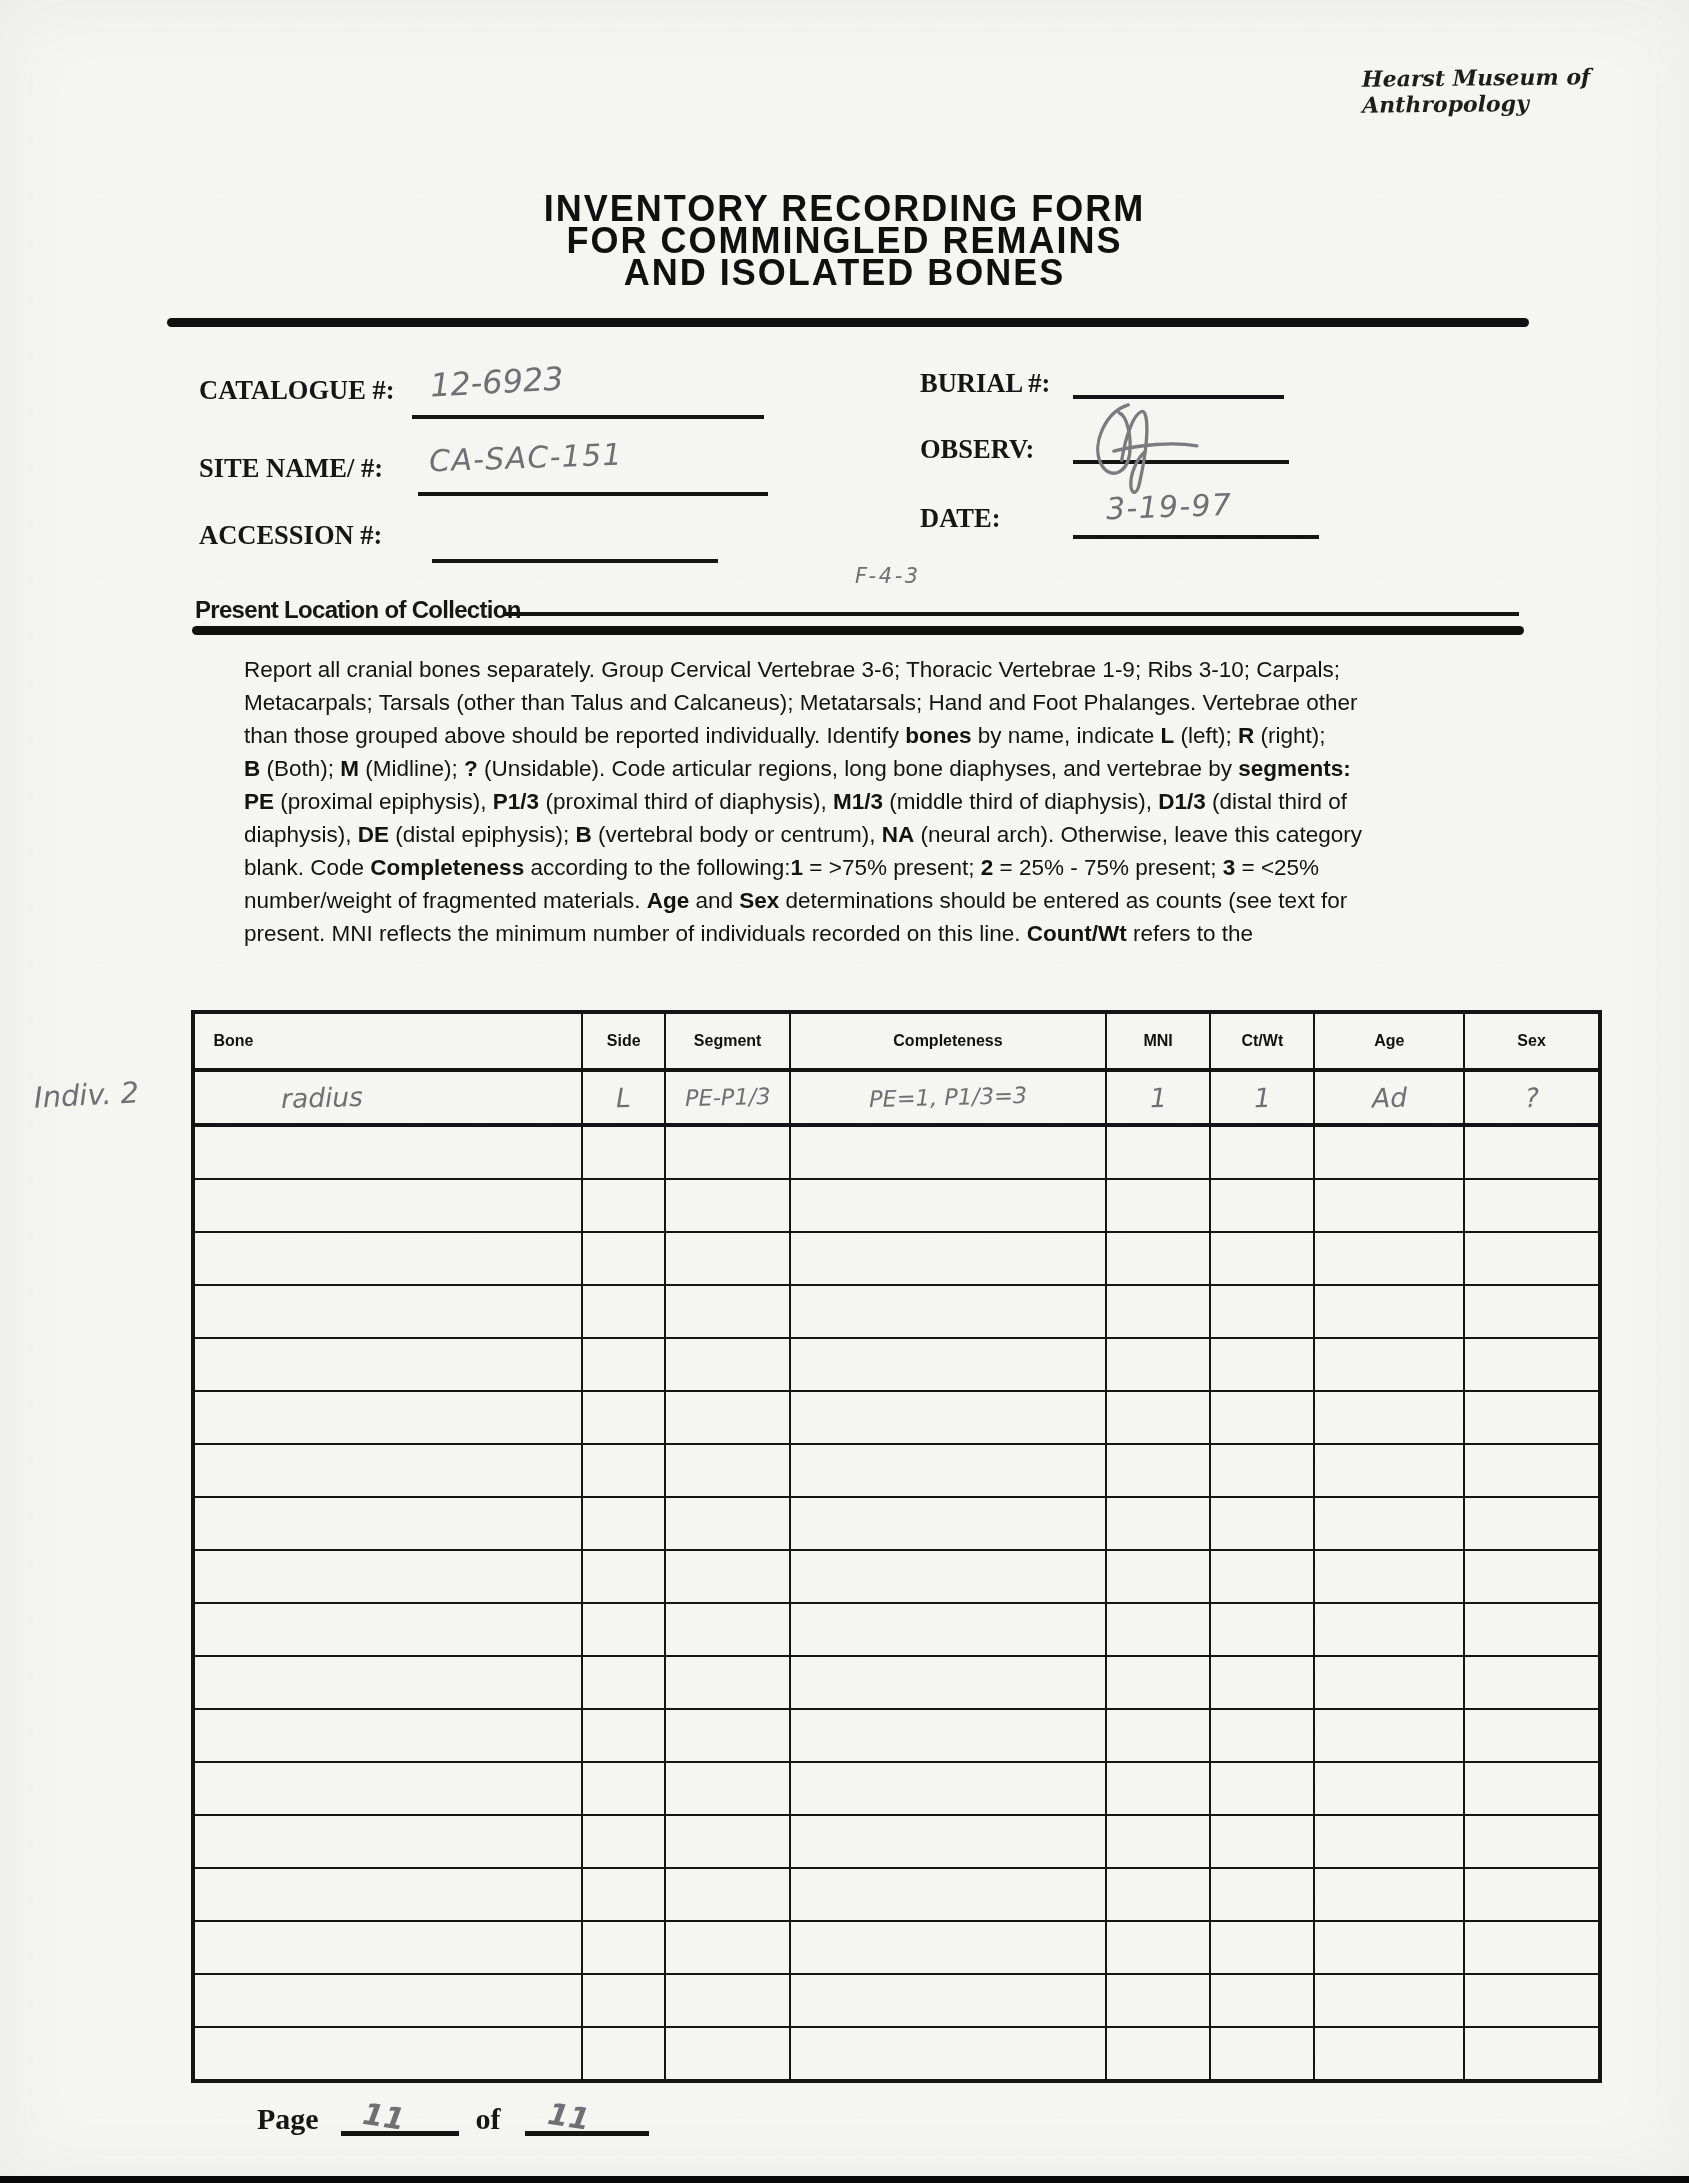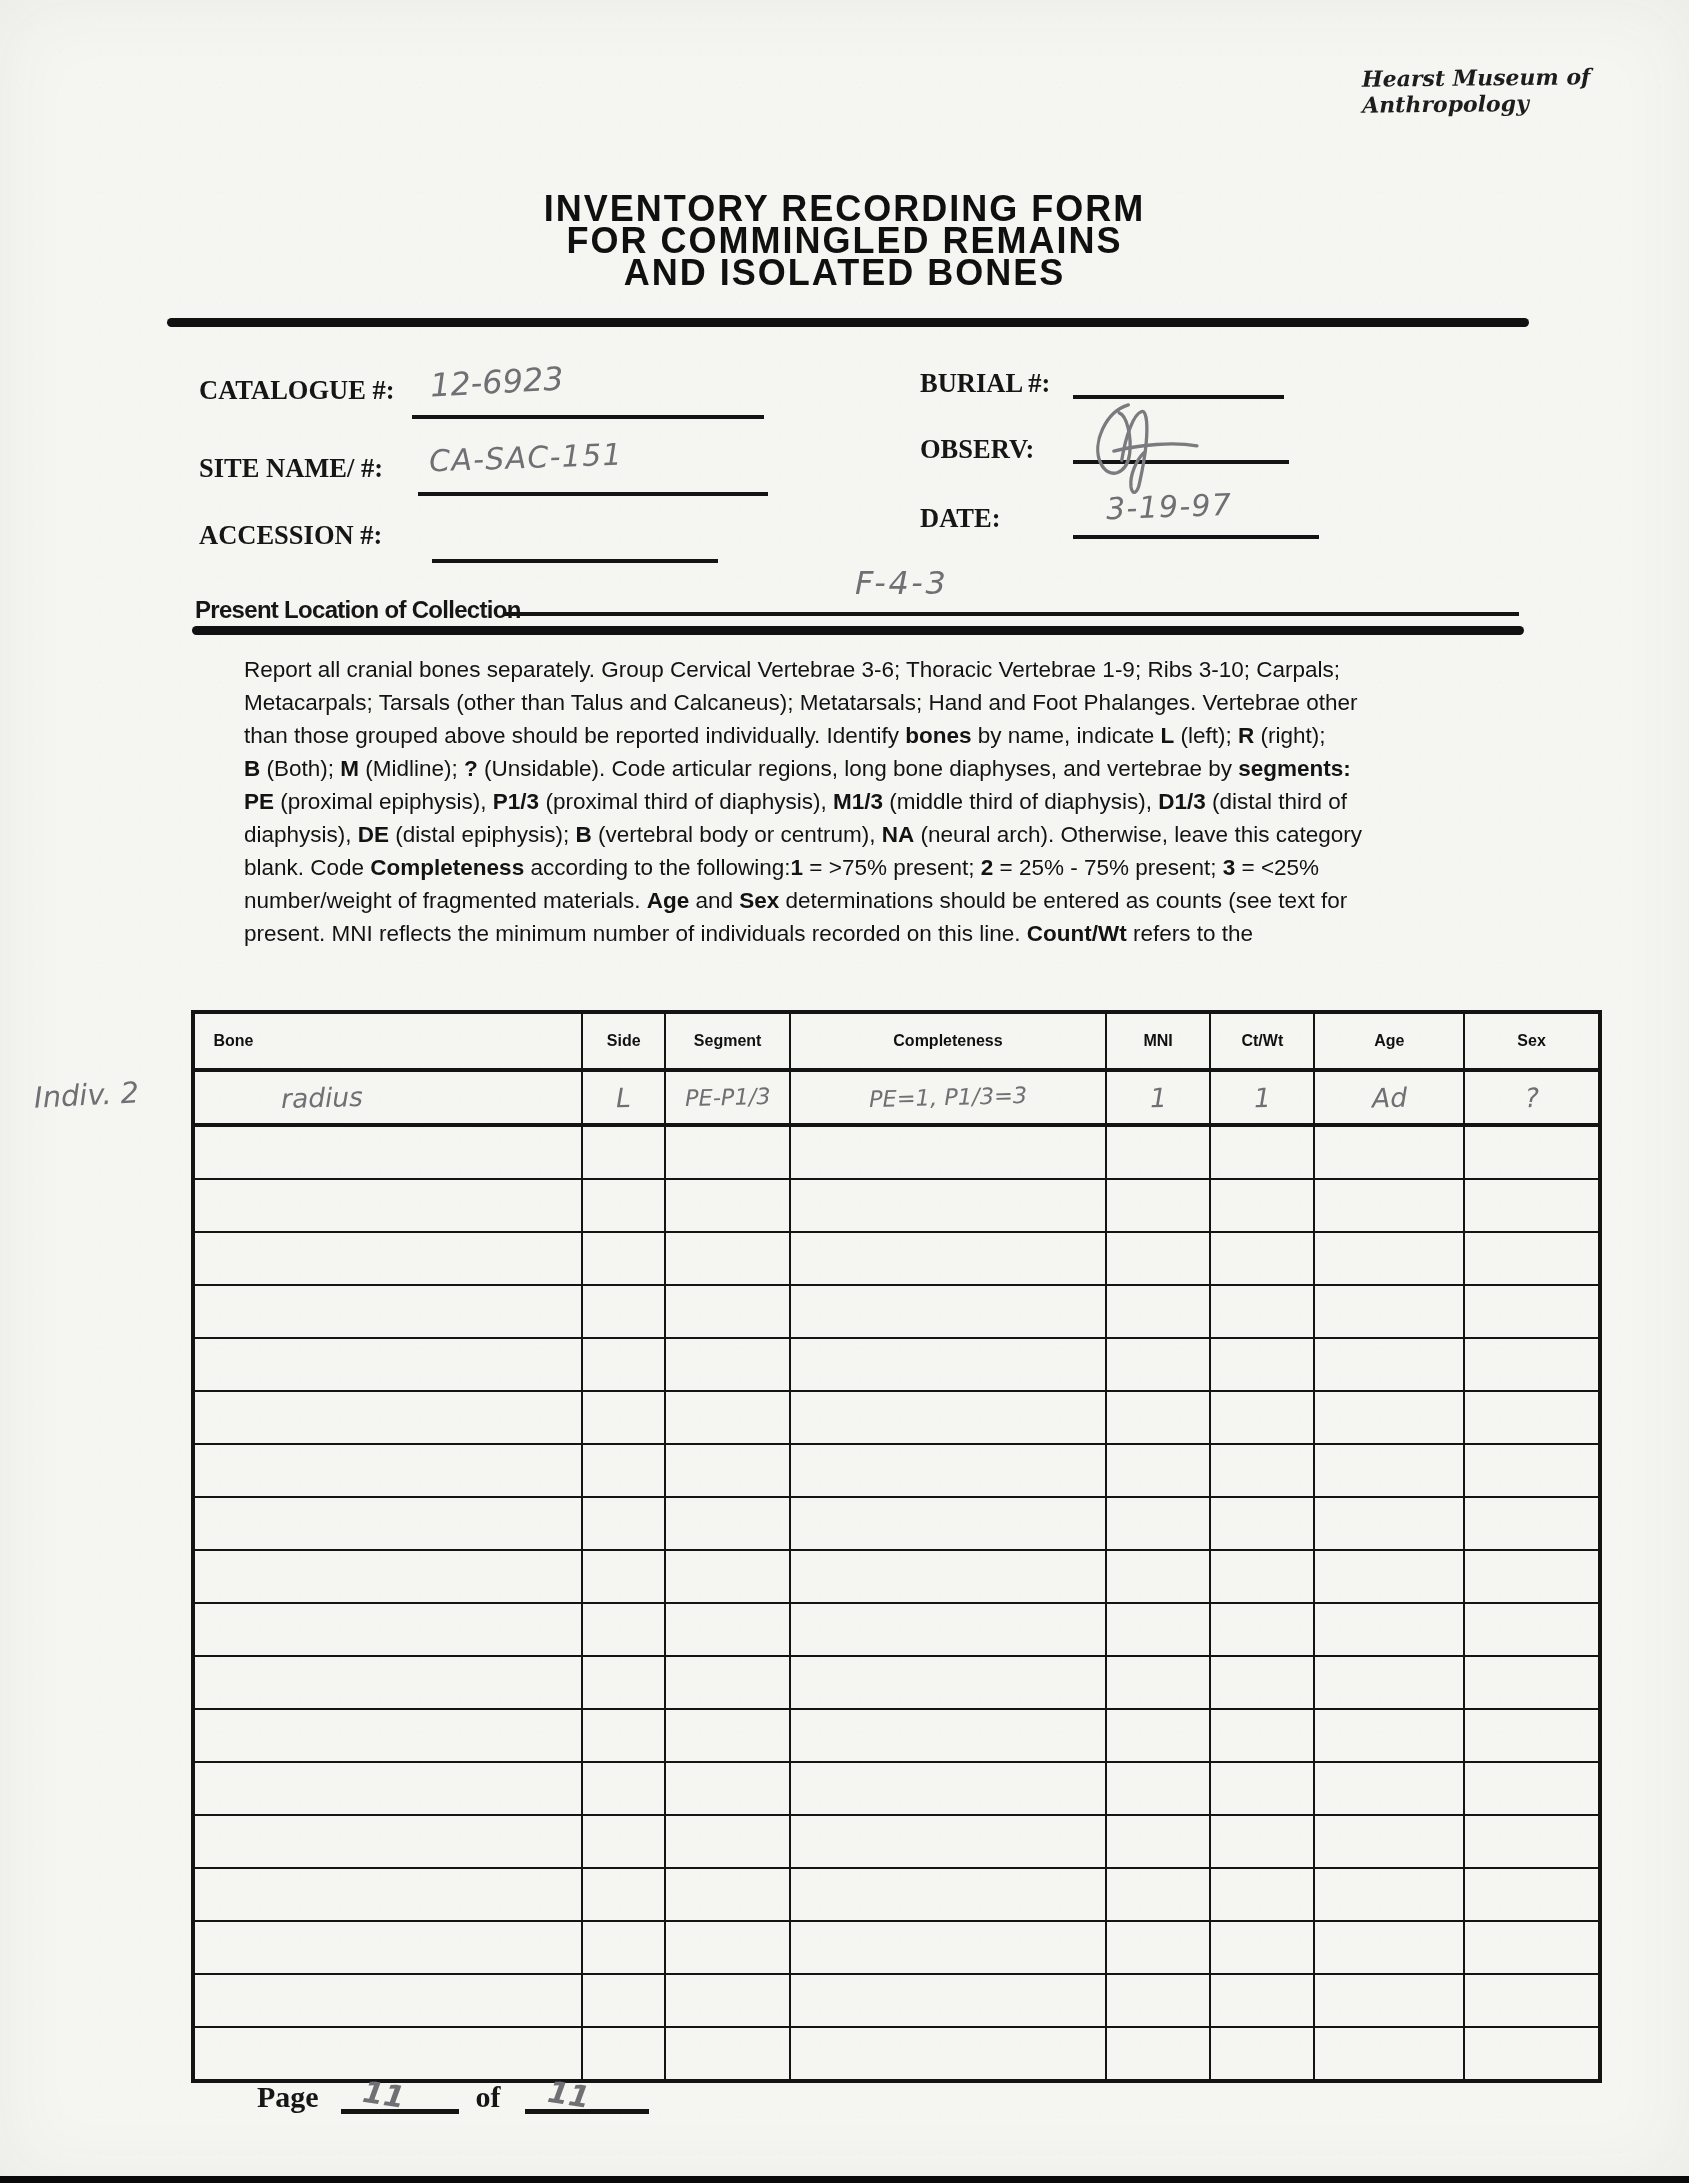--- a/index.html
+++ b/index.html
@@ -46,21 +46,21 @@
     border:2px solid #141414; border-bottom:4.6px solid #141414; height:54px;
     text-align:center; padding:0; color:#111;
   }
   table.inv th.first{text-align:left; padding-left:18.5px;}
   table.inv td{
     border:2px solid #141414; height:51px; padding:0; text-align:center;
     font-size:24px; vertical-align:middle;
   }
   table.inv tr.entry td{border-bottom:4.6px solid #141414;}
   table.inv td.bone-cell{text-align:left; padding-left:86px;}
-  .footer-wrap{font-family:"Liberation Serif", serif; font-weight:700; font-size:30px;}
+  .footer-wrap{font-family:"Liberation Serif", serif; font-weight:700; font-size:30px;margin-top:22px;}
   .pg-line{display:inline-block; position:relative; border-bottom:5.3px solid #141414; height:34px; vertical-align:bottom;}
   .pg-line .hw{position:absolute; left:22.5px; bottom:-2.6px; font-size:30px; transform:rotate(9deg);}
   .bottom-bar{left:0; right:0; bottom:0; height:7.3px; background:#0a0a0a;}
   .sig path{stroke:#7a7a7f; stroke-width:5; fill:none; stroke-linecap:round;}
 </style>
 </head>
 <body>
 
 <div class="page">
 
@@ -79,21 +79,21 @@
 
   <div class="abs flabel" style="left:199px; top:453px;">SITE NAME/ #:</div>
   <div class="abs fline" style="left:418px; top:448px; width:350px; height:44px;"></div>
   <div class="abs hw" style="left:429px; top:440px; font-size:30px; transform:rotate(-2deg); letter-spacing:1.3px;">CA-SAC-151</div>
 
   <div class="abs flabel" style="left:199px; top:520px;">ACCESSION #:</div>
   <div class="abs fline" style="left:432px; top:515px; width:286px; height:44px;"></div>
 
   <div class="abs flabel-sans" style="left:195px; top:596px;">Present Location of Collection</div>
   <div class="abs fline" style="left:503px; top:568px; width:1016px; height:44px;"></div>
-  <div class="abs hw" style="left:855px; top:564px; font-size:32px; letter-spacing:2.6px;">F-4-3</div>
+  <div class="abs hw" style="left:855px; top:564px; font-size:21px; letter-spacing:2.6px;">F-4-3</div>
 
   <div class="abs flabel" style="left:920px; top:368px;">BURIAL #:</div>
   <div class="abs fline" style="left:1073px; top:351px; width:211px; height:44px;"></div>
 
   <div class="abs flabel" style="left:920px; top:434px;">OBSERV:</div>
   <div class="abs fline" style="left:1073px; top:416px; width:216px; height:44px;"></div>
   <svg class="abs sig" style="left:1086px; top:397px;" width="119" height="99" viewBox="0 0 180 150">
     <path d="M64,12 C30,22 8,70 22,100 C34,126 62,118 66,86 C69,60 62,28 50,24"></path>
     <path d="M54,96 C60,58 72,26 84,22 C93,20 93,48 91,70 C89,94 85,112 81,130 C78,146 70,150 68,136 C66,118 76,96 88,84"></path>
     <path d="M42,82 C82,72 132,68 168,74"></path>

